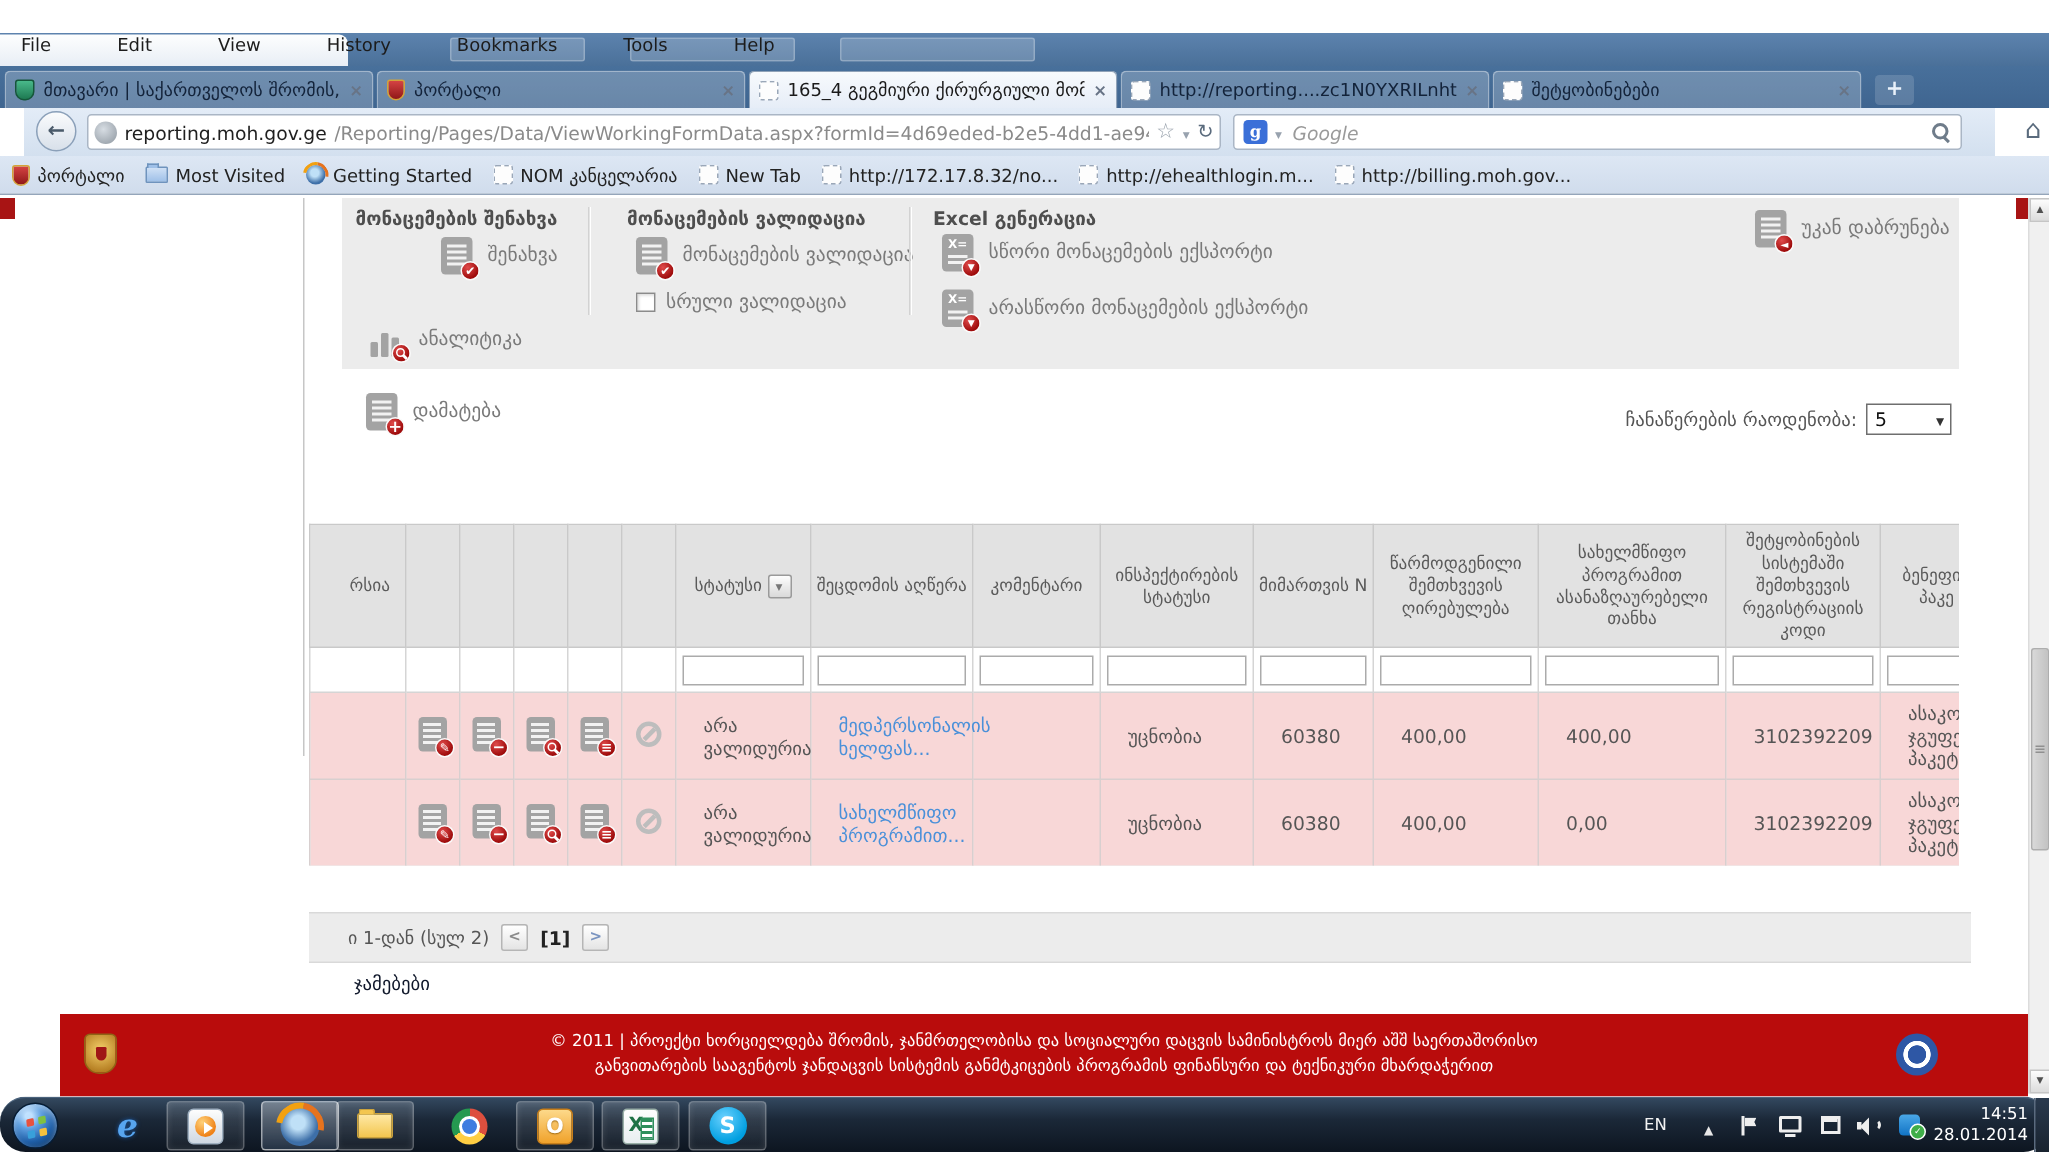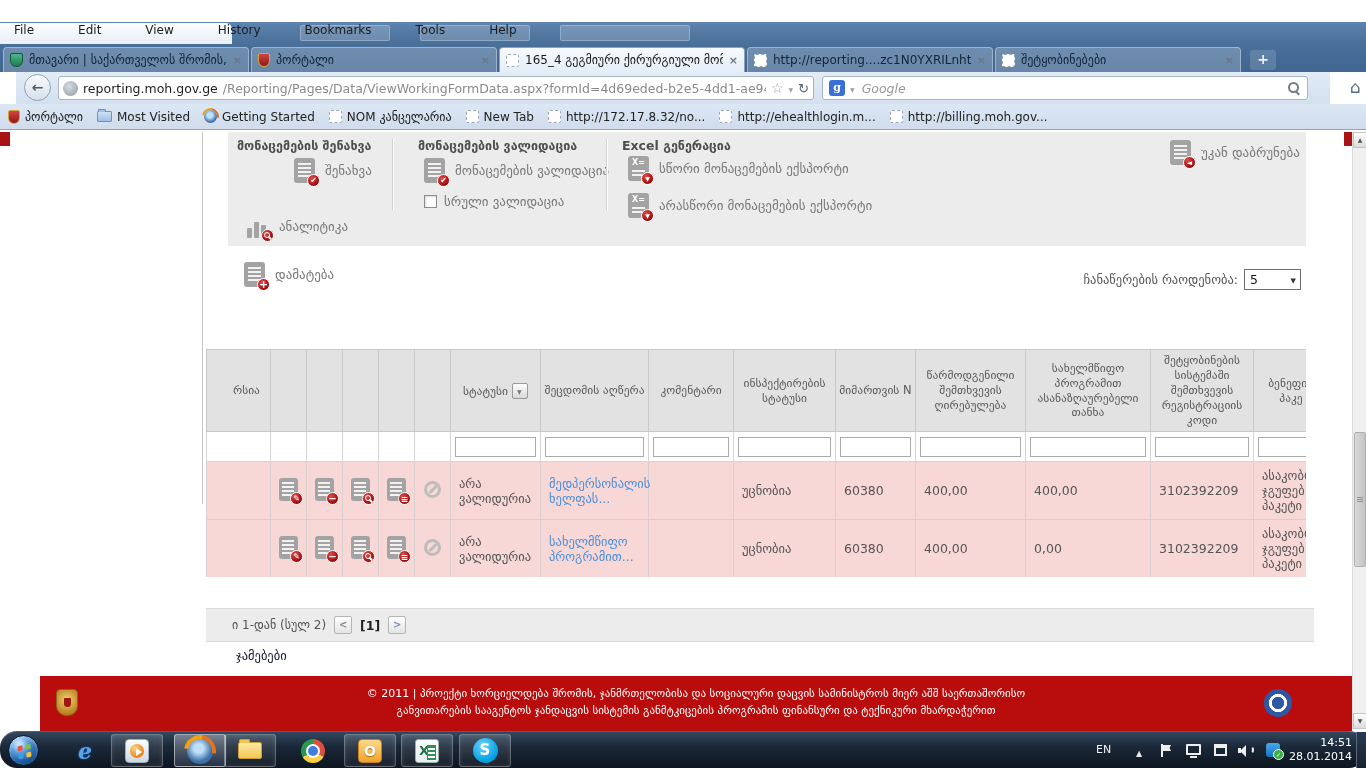--- a/index.html
+++ b/index.html
@@ -121,21 +121,21 @@
      font-size:12.5px;color:#111;}
   .sel::after{content:"▼";position:absolute;right:4px;top:7px;font-size:7px;color:#333;}
 
   .groupbar{left:206px;top:177px;width:1100px;height:40px;background:#ececec;border-bottom:1px solid #dcdcdc;}
   .groupbar .hint{position:absolute;left:26px;top:13px;color:#9a9a9a;font-size:12.5px;}
 
   .tbl-clip{left:206px;top:219px;width:1100px;height:228px;overflow:hidden;}
   table.grid{border-collapse:collapse;table-layout:fixed;width:1122px;}
   .grid th{background:#e2e2e2;border:1px solid #c9c9c9;font-weight:normal;font-size:11.5px;color:#5a5a5a;
      text-align:center;vertical-align:middle;height:82px;line-height:1.3;padding:2px;}
-  .grid td{border:1px solid #d8cfcf;font-size:12.5px;color:#555;padding:2px 8px;vertical-align:middle;}
+  .grid td{border:1px solid #d8cfcf;font-size:12.5px;color:#555;padding:2px 18px;vertical-align:middle;}
   .grid tr.filter td{height:30px;background:#fff;border-color:#d5d5d5;padding:2px 4px;}
   .grid tr.filter input{width:100%;height:20px;border:1px solid #ababab;font-size:12px;padding:0 3px;outline:none;}
   .grid tr.datarow td{height:58px;background:#f8d7d7;}
   .grid a.cell-link{color:#4a90d9;text-decoration:none;}
   .dd{display:inline-block;width:16px;height:16px;border:1px solid #9a9a9a;border-radius:2px;vertical-align:middle;
      background:linear-gradient(#fdfdfd,#d9d9d9);position:relative;margin-left:4px;}
   .dd::after{content:"▼";position:absolute;left:4px;top:4px;font-size:6px;color:#777;}
   .rowico{display:inline-block;position:relative;width:19px;height:23px;background:#a3a3a3;border-radius:3px;}
   .rowico::before{content:"";position:absolute;left:3px;top:4px;width:12px;height:2px;background:#f2f2f2;
      box-shadow:0 4px 0 #f2f2f2,0 8px 0 #f2f2f2,0 12px 0 #f2f2f2;}

